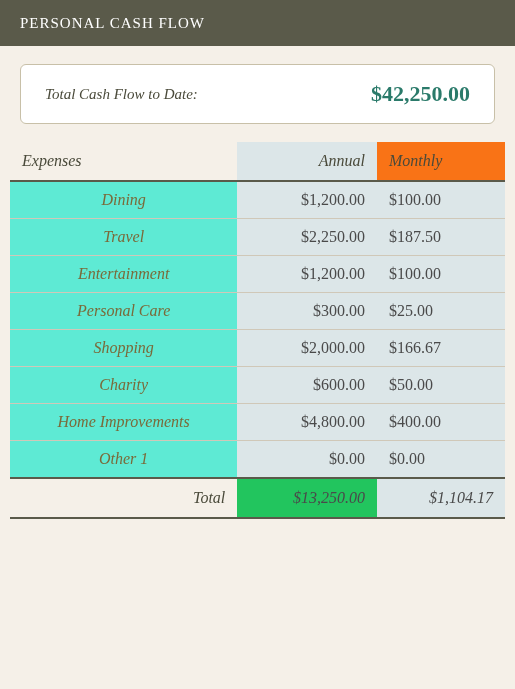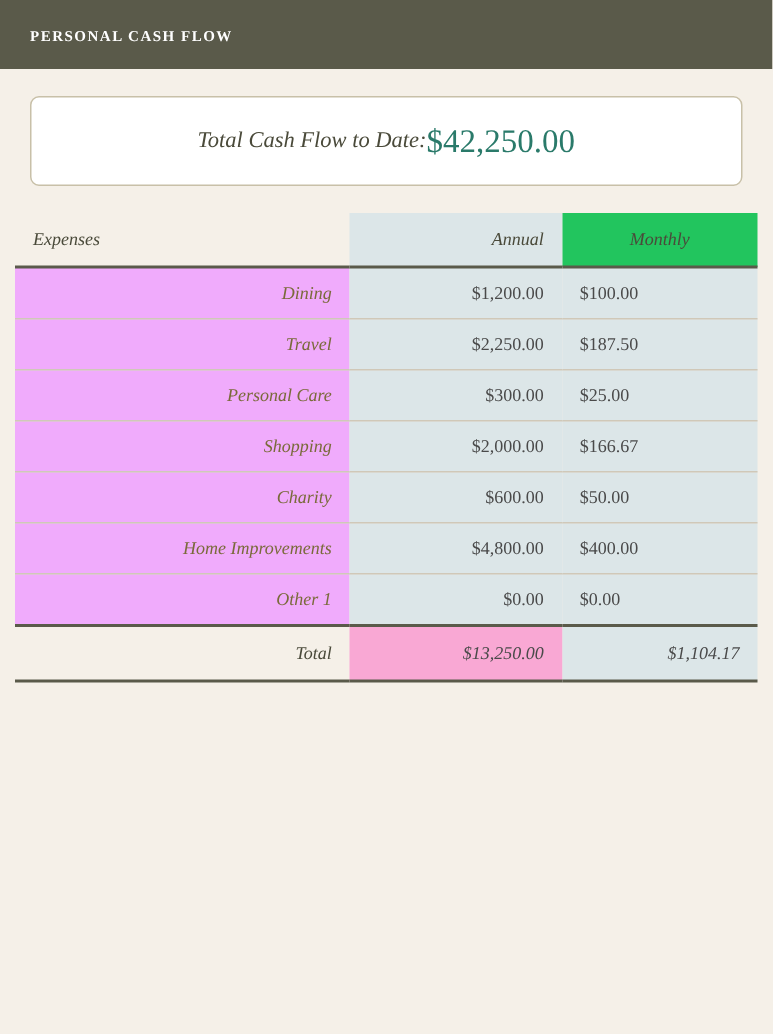--- a/index.html
+++ b/index.html
@@ -15,56 +15,56 @@
       font-family: Georgia, 'Times New Roman', serif;
     }
 
     .header {
       background-color: #5a5a4a;
       padding: 14px 20px;
     }
 
     .header-title {
       color: #ffffff;
-      font-size: 10px;
-      font-weight: bold;
+      font-size: 15px;
+      font-weight: normal;
       letter-spacing: 1px;
     }
 
     .total-card {
       margin: 18px 20px;
       border: 1.5px solid #c8c0a8;
       border-radius: 6px;
       background-color: #ffffff;
       padding: 16px 24px;
       display: flex;
       align-items: center;
-      justify-content: center;
+      justify-content: space-between;
     }
 
     .total-label {
       font-size: 15px;
       color: #4a4a3a;
       font-style: italic;
     }
 
     .total-value {
       font-size: 22px;
-      font-weight: normal;
+      font-weight: bold;
       color: #2a7a6a;
     }
 
     .table-section {
       margin: 10px 10px 20px 10px;
     }
 
     table {
       width: 100%;
       border-collapse: collapse;
-      font-size: 12px;
+      font-size: 16px;
     }
 
     thead tr {
       border-bottom: 2px solid #5a5a4a;
     }
 
     thead th {
       padding: 10px 12px;
       font-weight: normal;
       color: #4a4a3a;
@@ -75,36 +75,36 @@
       text-align: left;
       background-color: #f5f0e8;
     }
 
     thead th.col-annual {
       text-align: right;
       background-color: #dce6e8;
     }
 
     thead th.col-monthly {
-      text-align: center;
-      background-color: #22c55e;
+      text-align: left;
+      background-color: #f97316;
     }
 
     tbody tr {
       border-bottom: 1px solid #d0c8b8;
     }
 
     tbody tr td {
       padding: 9px 12px;
     }
 
     tbody tr td.col-expenses {
-      text-align: right;
+      text-align: center;
       color: #7a6a3a;
-      background-color: #f0abfc;
+      background-color: #5eead4;
       font-style: italic;
     }
 
     tbody tr td.col-annual {
       text-align: right;
       color: #4a4a4a;
       background-color: #dce6e8;
     }
 
     tbody tr td.col-monthly {
@@ -125,21 +125,21 @@
 
     tfoot tr td.col-expenses {
       text-align: right;
       color: #4a4a3a;
       background-color: #f5f0e8;
     }
 
     tfoot tr td.col-annual {
       text-align: right;
       color: #4a4a4a;
-      background-color: #f9a8d4;
+      background-color: #22c55e;
       margin-top: 16px;
     }
 
     tfoot tr td.col-monthly {
       text-align: right;
       color: #4a4a4a;
       background-color: #dce6e8;
     }
   </style>
 </head>
@@ -168,20 +168,25 @@
           <td class="col-expenses">Dining</td>
           <td class="col-annual">$1,200.00</td>
           <td class="col-monthly">$100.00</td>
         </tr>
         <tr>
           <td class="col-expenses">Travel</td>
           <td class="col-annual">$2,250.00</td>
           <td class="col-monthly">$187.50</td>
         </tr>
         <tr>
+          <td class="col-expenses">Entertainment</td>
+          <td class="col-annual">$1,200.00</td>
+          <td class="col-monthly">$100.00</td>
+        </tr>
+        <tr>
           <td class="col-expenses">Personal Care</td>
           <td class="col-annual">$300.00</td>
           <td class="col-monthly">$25.00</td>
         </tr>
         <tr>
           <td class="col-expenses">Shopping</td>
           <td class="col-annual">$2,000.00</td>
           <td class="col-monthly">$166.67</td>
         </tr>
         <tr>

